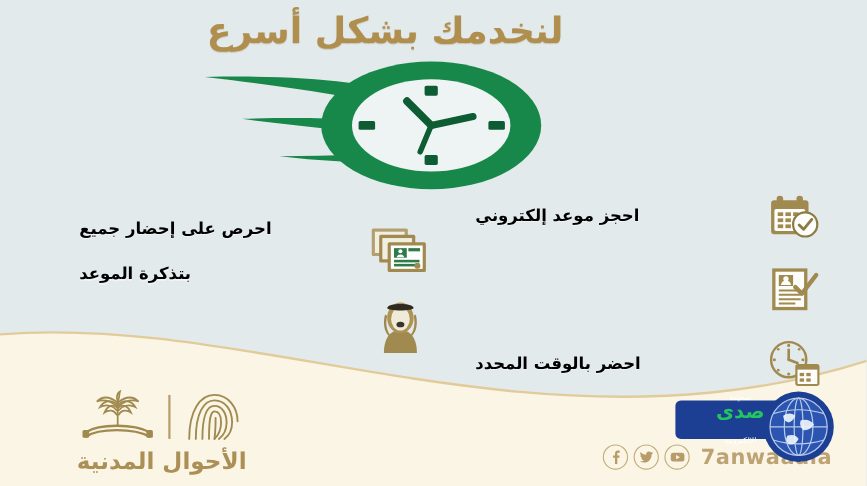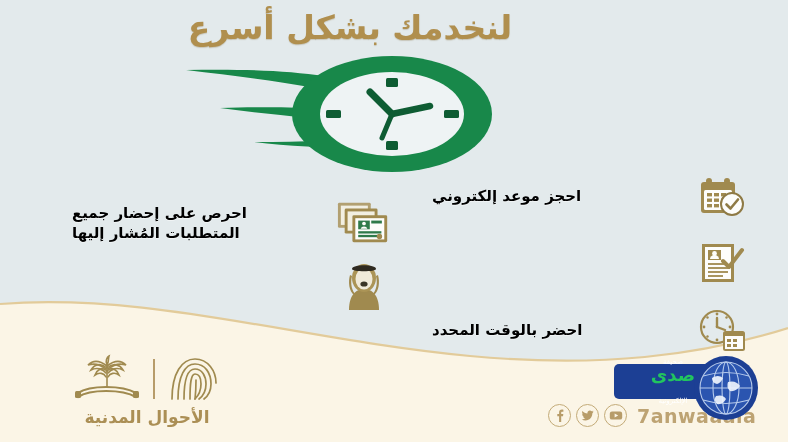--- a/index.html
+++ b/index.html
@@ -57,21 +57,21 @@
   .col-right .row{margin-bottom:17px;}
   .col-right .txt{text-align:left;padding-left:12px;}
   .col-left .row{margin-bottom:14px;}
   .col-left .txt{text-align:left;padding-left:10px;}
   .col-left .txt.multi{line-height:1.35;}
 
   
   .gov-logo{position:absolute;left:52px;top:352px;width:190px;height:78px;}
   .gov-logo .mark-row{display:flex;align-items:center;justify-content:center;gap:0px;height:54px;}
   .gov-logo .logo-name{
-    text-align:center;font-size:17px;font-weight:bold;color:#ab8f55;
+    text-align:center;font-size:21px;font-weight:bold;color:#ab8f55;
     margin-top:1px;direction:rtl;letter-spacing:0;
   }
 
   
   .social{position:absolute;left:548px;top:404px;display:flex;align-items:center;gap:5px;direction:ltr;}
   .soc-btn{
     width:21px;height:21px;border-radius:50%;
     border:1.4px solid #c3ab78;
     display:flex;align-items:center;justify-content:center;
     color:#b79c69;
@@ -215,21 +215,22 @@
           <circle cx="29" cy="25.5" r="1.9" fill="#fdfdfb"></circle>
           <path d="M25.5,31 a3.6,3.2 0 0 1 7,0 z" fill="#fdfdfb"></path>
           <rect x="36.5" y="22.5" width="11" height="3" fill="#2f7a4a"></rect>
           <rect x="23" y="33.5" width="24" height="2.4" fill="#2f7a4a"></rect>
           <rect x="23" y="37.3" width="24" height="2.4" fill="#2f7a4a"></rect>
           <circle cx="45" cy="39" r="2.8" fill="#a08a4f"></circle>
         </svg>
       </span>
       <span class="txt multi">
         <span>احرص على إحضار جميع</span><br>
-        <span>المتطلبات المُشار إليها</span><br>
+        <br>
+        <span>بتذكرة الموعد</span>
       </span>
     </div>
 
     <div class="row">
       <span class="ico">
         <svg width="56" height="50" viewBox="0 0 56 50">
           <path d="M13,48 C13,33 20,27 28,27 C36,27 43,33 43,48 Z" fill="#a08a4f"></path>
           <ellipse cx="28" cy="16" rx="12" ry="14" fill="#ab9456"></ellipse>
           <ellipse cx="28" cy="17" rx="8.5" ry="10.5" fill="#f0ead9"></ellipse>
           <path d="M16,7 C16,2 40,2 40,7 C40,10 16,10 16,7 Z" fill="#2f2a20"></path>

